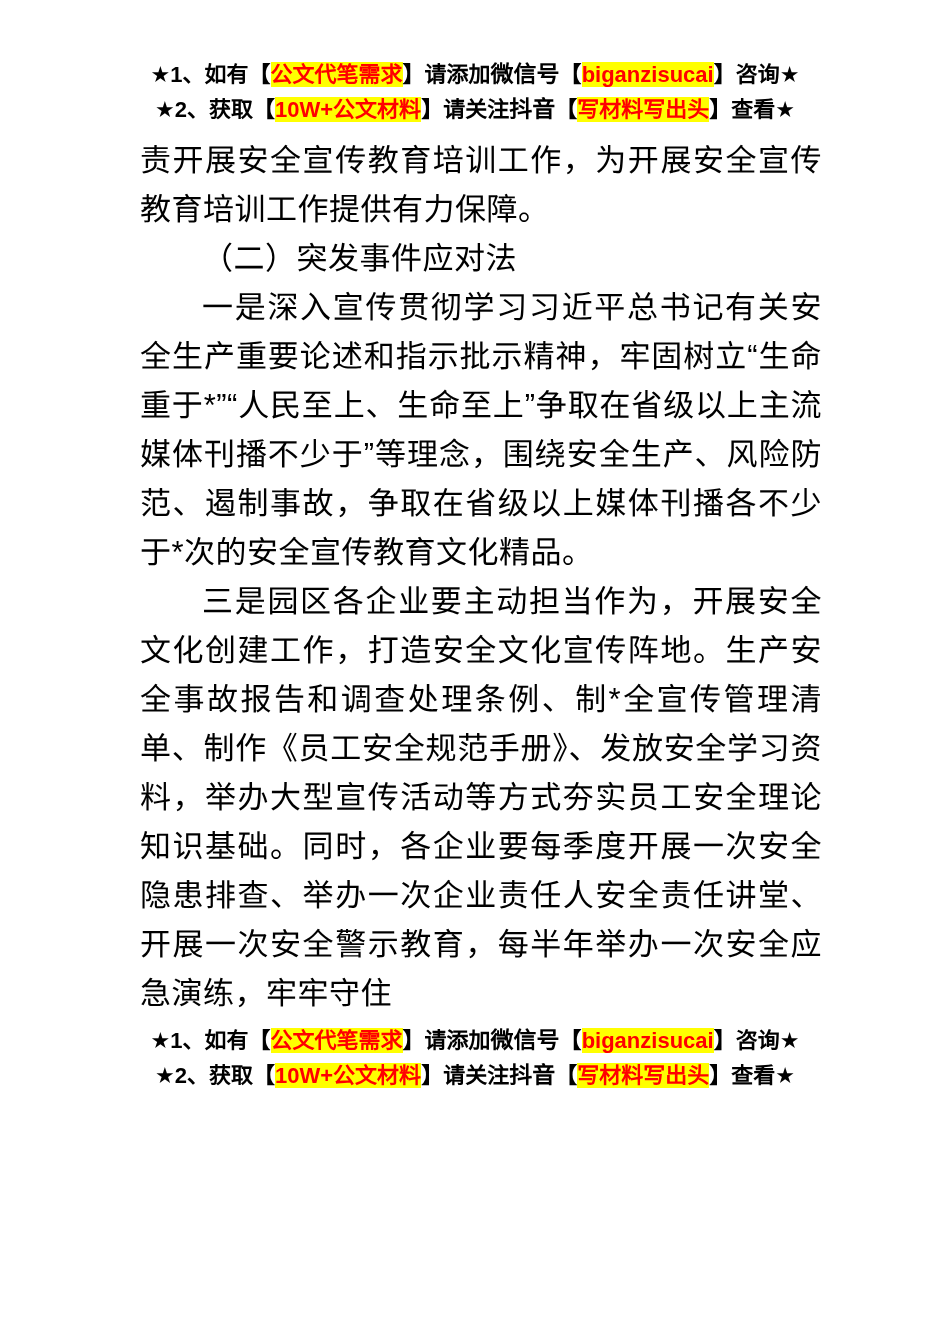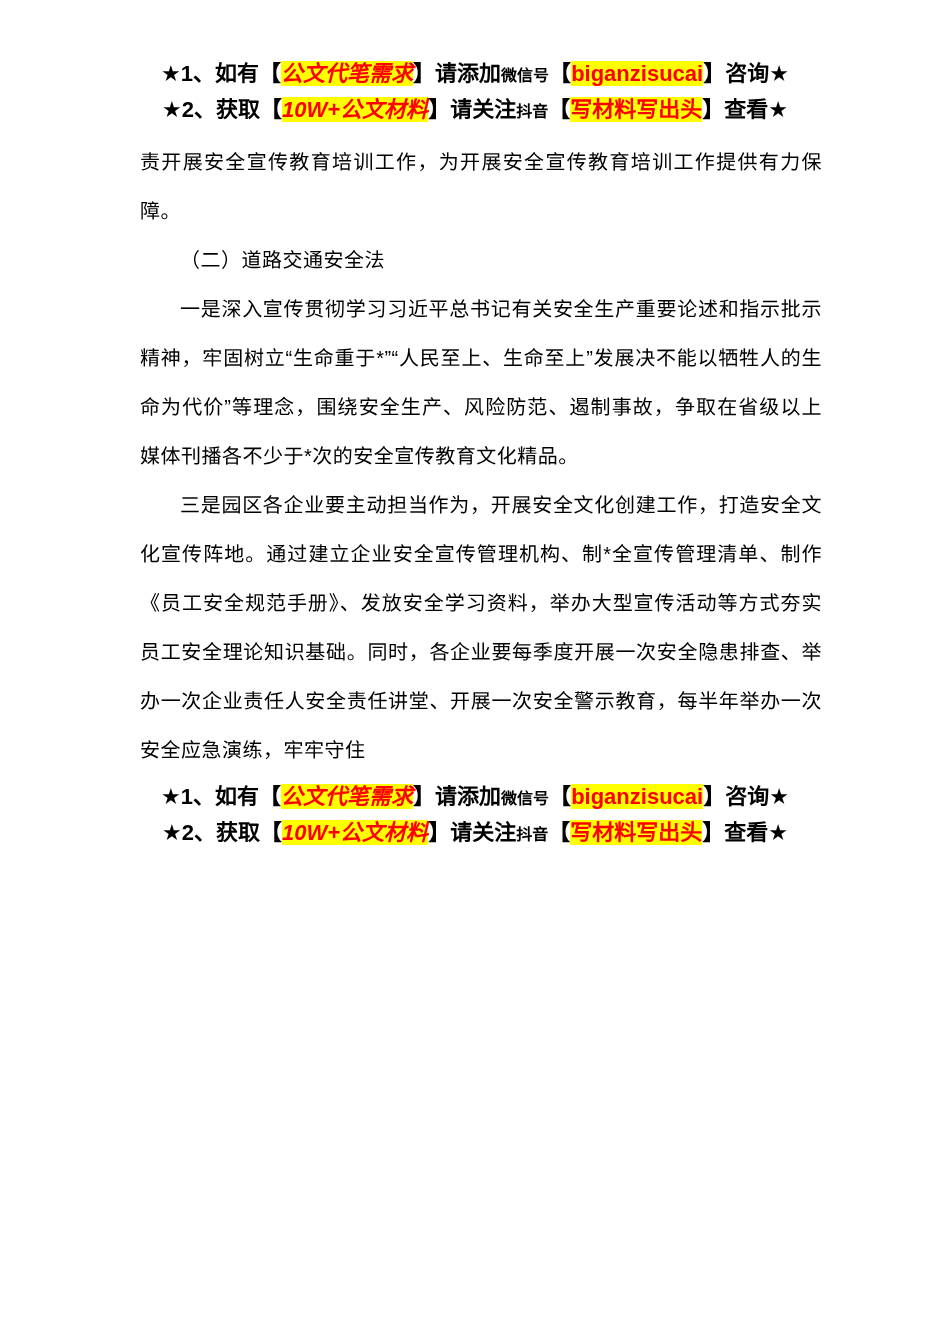--- a/index.html
+++ b/index.html
@@ -23,41 +23,40 @@
     text-align: center;
     font-weight: bold;
     font-size: 22px;
     line-height: 34px;
     color: var(--text-color, #000000);
     white-space: nowrap;
   }
   .banner-top { padding-top: 57px; }
   .banner-bottom { margin-top: 5px; }
   .banner .seg-plain { }
-  .banner .seg-small { font-size: 16px; }
+  .banner .seg-small { font-size: 23px; }
   .banner .seg-mark {
     color: var(--accent-red, #ff0000);
     background: var(--highlight, #ffff00);
-    font-style: italic;
   }
   .banner .seg-underline {
     text-decoration-thickness: 2px;
     text-underline-offset: 4px;
   }
   .banner .seg-mark-underline {
     color: var(--accent-red, #ff0000);
     background: var(--highlight, #ffff00);
     text-decoration-thickness: 2px;
     text-underline-offset: 4px;
   }
   
   .doc-body {
     margin-top: 9px;
     padding: 0 128px 0 140px;
-    font-size: 20px;
+    font-size: 31px;
     line-height: 49px;
     text-align: justify;
     letter-spacing: 0.5px;
   }
   .doc-body p.para {
     margin: 0;
     padding: 0;
   }
   .doc-body p.para.indent {
     text-indent: 2em;
@@ -67,22 +66,22 @@
 <body>
 
 <div class="page">
   <div class="banner banner-top">
       <div class="banner-line"><span class="seg-plain">★1、如有【</span><span class="seg-mark">公文代笔需求</span><span class="seg-plain">】请</span><span class="seg-underline">添加</span><span class="seg-small">微信号</span><span class="seg-plain">【</span><span class="seg-mark-underline">biganzisucai</span><span class="seg-plain">】咨询★</span></div>
       <div class="banner-line"><span class="seg-plain">★2、获取【</span><span class="seg-mark">10W+公文材料</span><span class="seg-plain">】请</span><span class="seg-underline">关注</span><span class="seg-small">抖音</span><span class="seg-plain">【</span><span class="seg-mark-underline">写材料写出头</span><span class="seg-plain">】查看★</span></div>
     </div>
 
   <div class="doc-body">
       <p class="para">责开展安全宣传教育培训工作，为开展安全宣传教育培训工作提供有力保障。</p>
-      <p class="para indent">（二）道路交通安全法</p>
-      <p class="para indent">一是深入宣传贯彻学习习近平总书记有关安全生产重要论述和指示批示精神，牢固树立“生命重于*”“人民至上、生命至上”发展决不能以牺牲人的生命为代价”等理念，围绕安全生产、风险防范、遏制事故，争取在省级以上媒体刊播各不少于*次的安全宣传教育文化精品。</p>
-      <p class="para indent">三是园区各企业要主动担当作为，开展安全文化创建工作，打造安全文化宣传阵地。通过建立企业安全宣传管理机构、制*全宣传管理清单、制作《员工安全规范手册》、发放安全学习资料，举办大型宣传活动等方式夯实员工安全理论知识基础。同时，各企业要每季度开展一次安全隐患排查、举办一次企业责任人安全责任讲堂、开展一次安全警示教育，每半年举办一次安全应急演练，牢牢守住</p>
+      <p class="para indent">（二）突发事件应对法</p>
+      <p class="para indent">一是深入宣传贯彻学习习近平总书记有关安全生产重要论述和指示批示精神，牢固树立“生命重于*”“人民至上、生命至上”争取在省级以上主流媒体刊播不少于”等理念，围绕安全生产、风险防范、遏制事故，争取在省级以上媒体刊播各不少于*次的安全宣传教育文化精品。</p>
+      <p class="para indent">三是园区各企业要主动担当作为，开展安全文化创建工作，打造安全文化宣传阵地。生产安全事故报告和调查处理条例、制*全宣传管理清单、制作《员工安全规范手册》、发放安全学习资料，举办大型宣传活动等方式夯实员工安全理论知识基础。同时，各企业要每季度开展一次安全隐患排查、举办一次企业责任人安全责任讲堂、开展一次安全警示教育，每半年举办一次安全应急演练，牢牢守住</p>
     </div>
 
   <div class="banner banner-bottom">
       <div class="banner-line"><span class="seg-plain">★1、如有【</span><span class="seg-mark">公文代笔需求</span><span class="seg-plain">】请</span><span class="seg-underline">添加</span><span class="seg-small">微信号</span><span class="seg-plain">【</span><span class="seg-mark-underline">biganzisucai</span><span class="seg-plain">】咨询★</span></div>
       <div class="banner-line"><span class="seg-plain">★2、获取【</span><span class="seg-mark">10W+公文材料</span><span class="seg-plain">】请</span><span class="seg-underline">关注</span><span class="seg-small">抖音</span><span class="seg-plain">【</span><span class="seg-mark-underline">写材料写出头</span><span class="seg-plain">】查看★</span></div>
     </div>
 </div>
 
 </body></html>

